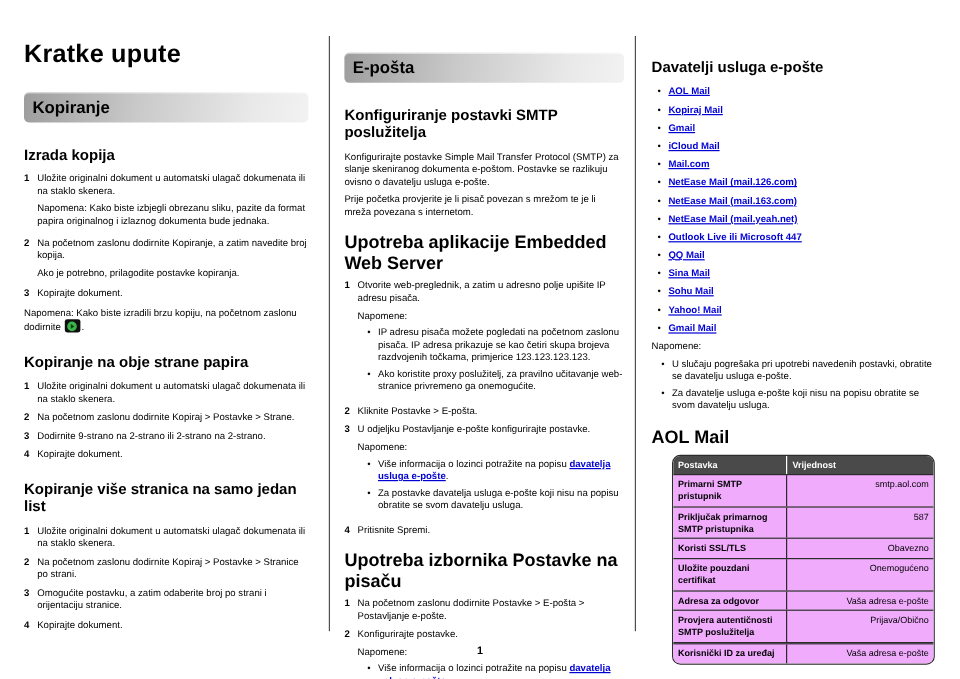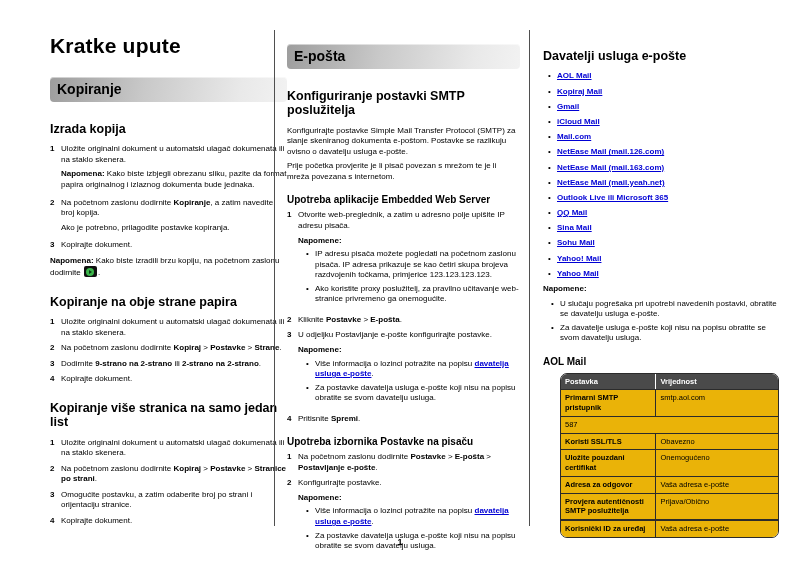--- a/index.html
+++ b/index.html
@@ -2,37 +2,37 @@
 <html style="--link: #0000d4; --green: #3bb54a; --thead: #4a4a4a;"><head>
 <meta charset="utf-8">
 <style>
   html,body{margin:0;padding:0;}
   body{
     width:800px;height:566px;position:relative;background:#ffffff;color:#000;
     font-family:"Liberation Sans","DejaVu Sans",sans-serif;overflow:hidden;
   }
   :root{--link:#0000d4;--green:#3bb54a;--thead:#4a4a4a;}
   .col{position:absolute;top:30px;}
-  #col1{left:50px;width:237px;}
+  #col1{left:20px;width:237px;}
   #col2{left:287px;width:233px;top:44px;}
   #col3{left:543px;width:236px;top:33px;}
   .sep{position:absolute;top:30px;height:496px;width:1px;background:#4f4f4f;}
   #sep1{left:274px;}
   #sep2{left:529px;}
   .doc-title{font-size:21px;font-weight:bold;margin:4px 0 19px 0;letter-spacing:.2px;}
   .bar{
     font-size:14px;font-weight:bold;padding:4px 0 5px 7px;border-radius:4px;
     background:linear-gradient(100deg,#9d9d9d 0%,#c9c9c9 40%,#e9e9e9 80%,#f2f2f2 100%);
     box-shadow:inset 0 1px 0 rgba(255,255,255,.5);
     margin:0 0 20px 0;
   }
   .h1{font-size:12.5px;font-weight:bold;margin:16px 0 8px 0;line-height:1.15;}
-  .h2{font-size:10px;font-weight:bold;margin:12px 0 5px 0;}
+  .h2{font-size:15px;font-weight:bold;margin:12px 0 5px 0;}
   .p{font-size:8px;line-height:1.32;margin:4px 0;}
-  .b{font-weight:bold;}
+  .b{font-weight:normal;}
   a.lnk{color:var(--link);text-decoration:underline;}
   a.lnk.b{font-weight:bold;}
   .steps{margin:2px 0;}
   .step{display:flex;font-size:8px;line-height:1.32;margin:5px 0;}
   .num{font-weight:bold;width:11px;flex:none;}
   .step-body{flex:1;min-width:0;}
   .step-body .p{margin:4px 0 2px 0;}
   .bullets{margin:3px 0 5px 8px;}
   .bullet-row{display:flex;font-size:8px;line-height:1.32;margin:3px 0;}
   .dot{width:9px;flex:none;}
@@ -41,27 +41,27 @@
   .link-row{display:flex;font-size:8px;line-height:1.3;margin:4.8px 0;}
   .inline-icon{display:inline-block;width:13px;height:11px;background:#101010;border-radius:2px;
     vertical-align:-2px;position:relative;margin:0 1px;}
   .icon-circle{position:absolute;left:50%;top:50%;transform:translate(-50%,-50%);
     width:8px;height:8px;background:var(--green);border-radius:50%;}
   .icon-tri{position:absolute;left:3px;top:2px;width:0;height:0;
     border-left:3.5px solid #0a3d14;border-top:2px solid transparent;border-bottom:2px solid transparent;}
   .tbl{margin:6px 0 0 17px;width:217px;border:1.5px solid #2b2b2b;border-radius:7px;
     overflow:hidden;font-size:7.5px;line-height:1.3;}
   .thead{display:flex;background:var(--thead);color:#fff;font-weight:bold;}
-  .trow{display:flex;border-top:1px solid #2b2b2b;background:#eab308;}
+  .trow{display:flex;border-top:1px solid #2b2b2b;background:#f0abfc;}
   .c1{width:44%;box-sizing:border-box;padding:3px 4px;flex:none;}
   .c2{flex:1;box-sizing:border-box;padding:3px 4px;min-width:0;}
   .thead .c1{border-right:1px solid #fff;}
   .trow .c1{border-right:1px solid #2b2b2b;font-weight:bold;}
   .cellp{margin:0 0 3px 0;}
-  .cellp:last-child{margin-bottom:0;}
+  .cellp:last-child{margin-bottom:0;text-align:right;}
   #page-number{position:absolute;left:0;right:0;top:537px;text-align:center;
     font-size:9px;font-weight:bold;}
 </style>
 </head>
 <body>
 
 <div class="col" id="col1">
     <div class="doc-title">Kratke upute</div>
     <div class="bar">Kopiranje</div>
     <div class="h1">Izrada kopija</div>
@@ -258,41 +258,41 @@
       <div class="link-row">
         <span class="dot">•</span>
         <a class="lnk b" href="#">NetEase Mail (mail.163.com)</a>
       </div>
       <div class="link-row">
         <span class="dot">•</span>
         <a class="lnk b" href="#">NetEase Mail (mail.yeah.net)</a>
       </div>
       <div class="link-row">
         <span class="dot">•</span>
-        <a class="lnk b" href="#">Outlook Live ili Microsoft 365</a>
+        <a class="lnk b" href="#">Outlook Live ili Microsoft 447</a>
       </div>
       <div class="link-row">
         <span class="dot">•</span>
         <a class="lnk b" href="#">QQ Mail</a>
       </div>
       <div class="link-row">
         <span class="dot">•</span>
         <a class="lnk b" href="#">Sina Mail</a>
       </div>
       <div class="link-row">
         <span class="dot">•</span>
         <a class="lnk b" href="#">Sohu Mail</a>
       </div>
       <div class="link-row">
         <span class="dot">•</span>
         <a class="lnk b" href="#">Yahoo! Mail</a>
       </div>
       <div class="link-row">
         <span class="dot">•</span>
-        <a class="lnk b" href="#">Yahoo Mail</a>
+        <a class="lnk b" href="#">Gmail Mail</a>
       </div>
     </div>
     <div class="p"><span class="b">Napomene:</span></div>
     <div class="bullets">
       <div class="bullet-row">
         <span class="dot">•</span>
         <div class="bullet-text"><span>U slučaju pogrešaka pri upotrebi navedenih postavki, obratite se davatelju usluga e-pošte.</span></div>
       </div>
       <div class="bullet-row">
         <span class="dot">•</span>
@@ -305,20 +305,21 @@
         <div class="c1 hc">Postavka</div>
         <div class="c2 hc">Vrijednost</div>
       </div>
       <div class="trow">
         <div class="c1"><span>Primarni SMTP pristupnik</span></div>
         <div class="c2">
           <div class="cellp"><span>smtp.aol.com</span></div>
         </div>
       </div>
       <div class="trow">
+        <div class="c1"><span>Priključak primarnog SMTP pristupnika</span></div>
         <div class="c2">
           <div class="cellp"><span>587</span></div>
         </div>
       </div>
       <div class="trow">
         <div class="c1"><span>Koristi SSL/TLS</span></div>
         <div class="c2">
           <div class="cellp"><span>Obavezno</span></div>
         </div>
       </div>

